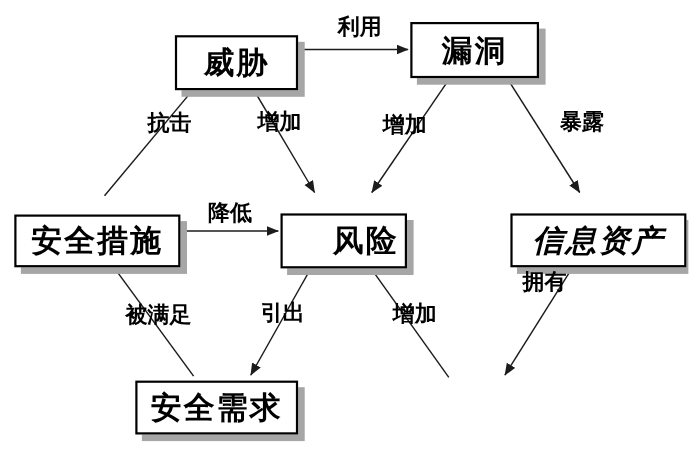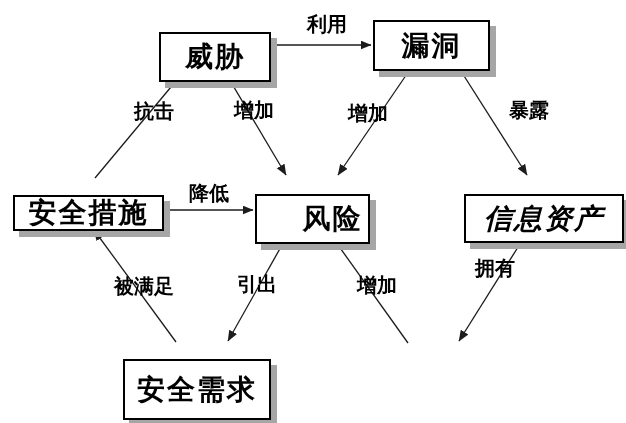--- a/index.html
+++ b/index.html
@@ -77,33 +77,33 @@
   </svg>
 
   <div class="node" style="left:159px; top:16px; width:112px; height:50px;">
     <span>威胁</span>
   </div>
 
   <div class="node" style="left:373px; top:4px; width:117px; height:51px;">
     <span>漏洞</span>
   </div>
 
-  <div class="node" style="left:13px; top:179px; width:151px; height:36px;">
+  <div class="node" style="left:13px; top:179px; width:151px; height:48px;">
     <span>安全措施</span>
   </div>
 
   <div class="node" style="left:255px; top:178px; width:115px; height:50px;padding-left:40px;">
     <span>风险</span>
   </div>
 
   <div class="node" style="left:464px; top:178px; width:160px; height:49px;font-style:italic;">
     <span>信息资产</span>
   </div>
 
-  <div class="node" style="left:123px; top:343px; width:148px; height:61px;">
+  <div class="node" style="left:123px; top:330px; width:148px; height:49px;">
     <span>安全需求</span>
   </div>
 
 
   <div class="edge-label" style="left:327px; top:24px;">利用</div>
 
   <div class="edge-label" style="left:154px; top:111px;text-align:right;">抗击</div>
 
   <div class="edge-label" style="left:254px; top:110px;">增加</div>
 
@@ -112,15 +112,15 @@
   <div class="edge-label" style="left:499px; top:110px;margin-left:30px;">暴露</div>
 
   <div class="edge-label" style="left:192px; top:193px;margin-left:17px;">降低</div>
 
   <div class="edge-label" style="left:144px; top:286px;">被满足</div>
 
   <div class="edge-label" style="left:257px; top:284px;">引出</div>
 
   <div class="edge-label" style="left:377px; top:285px;">增加</div>
 
-  <div class="edge-label" style="left:495px; top:268px;">拥有</div>
+  <div class="edge-label" style="left:495px; top:256px;">拥有</div>
 
 </div>
 
 </body></html>

